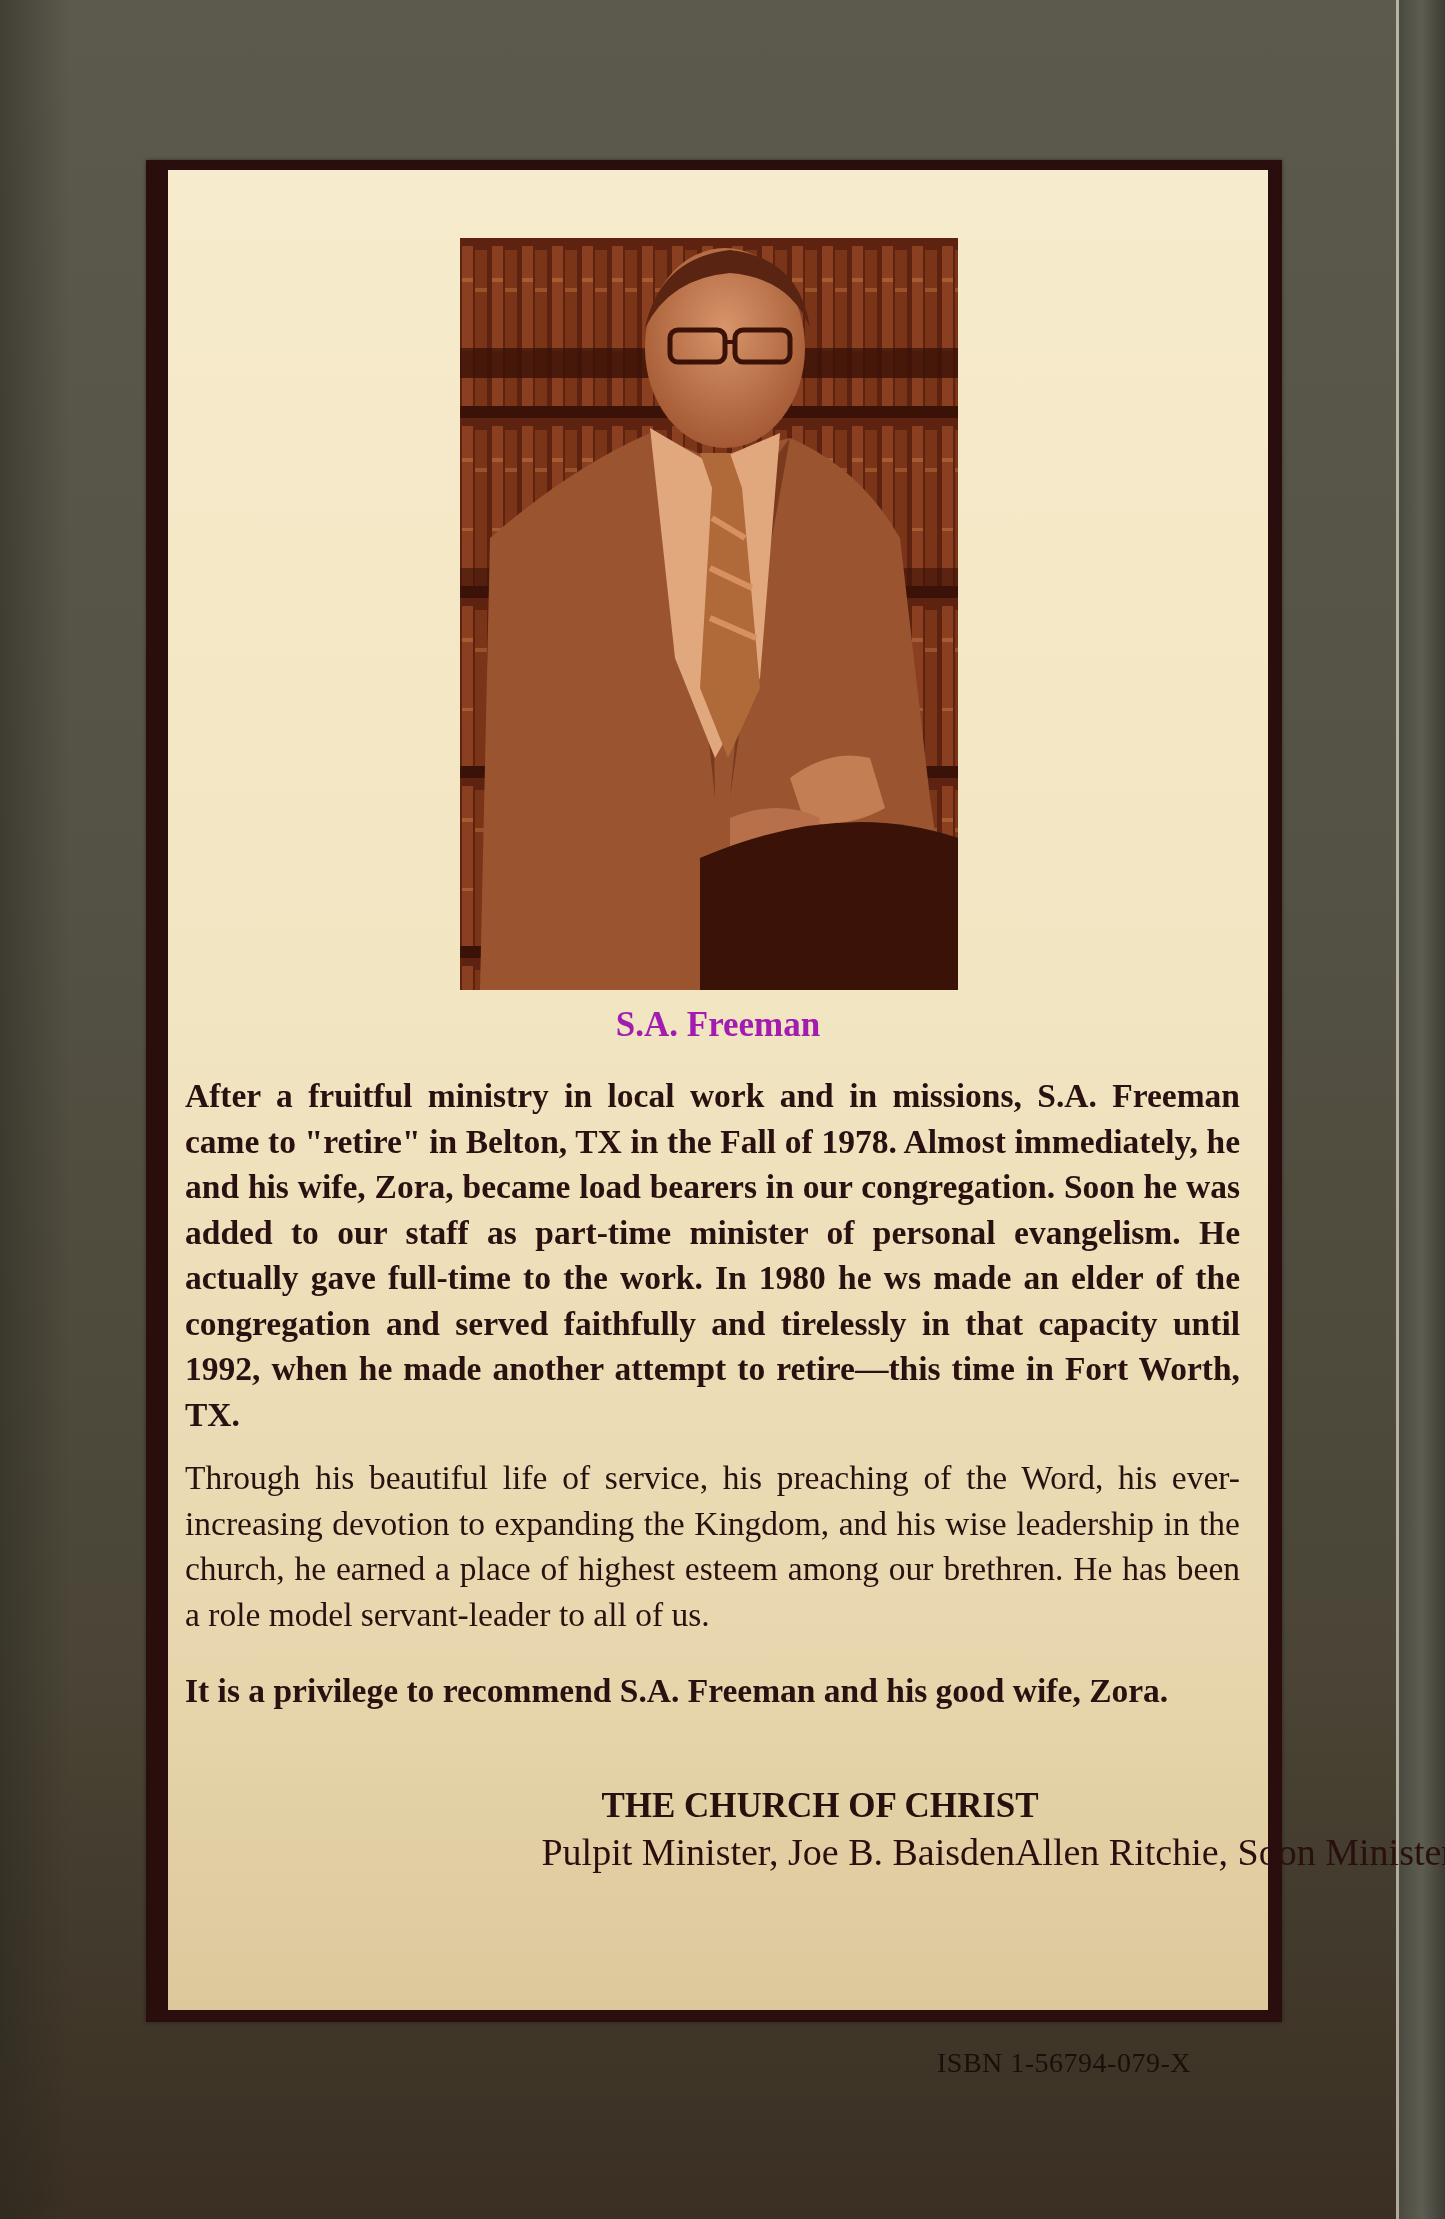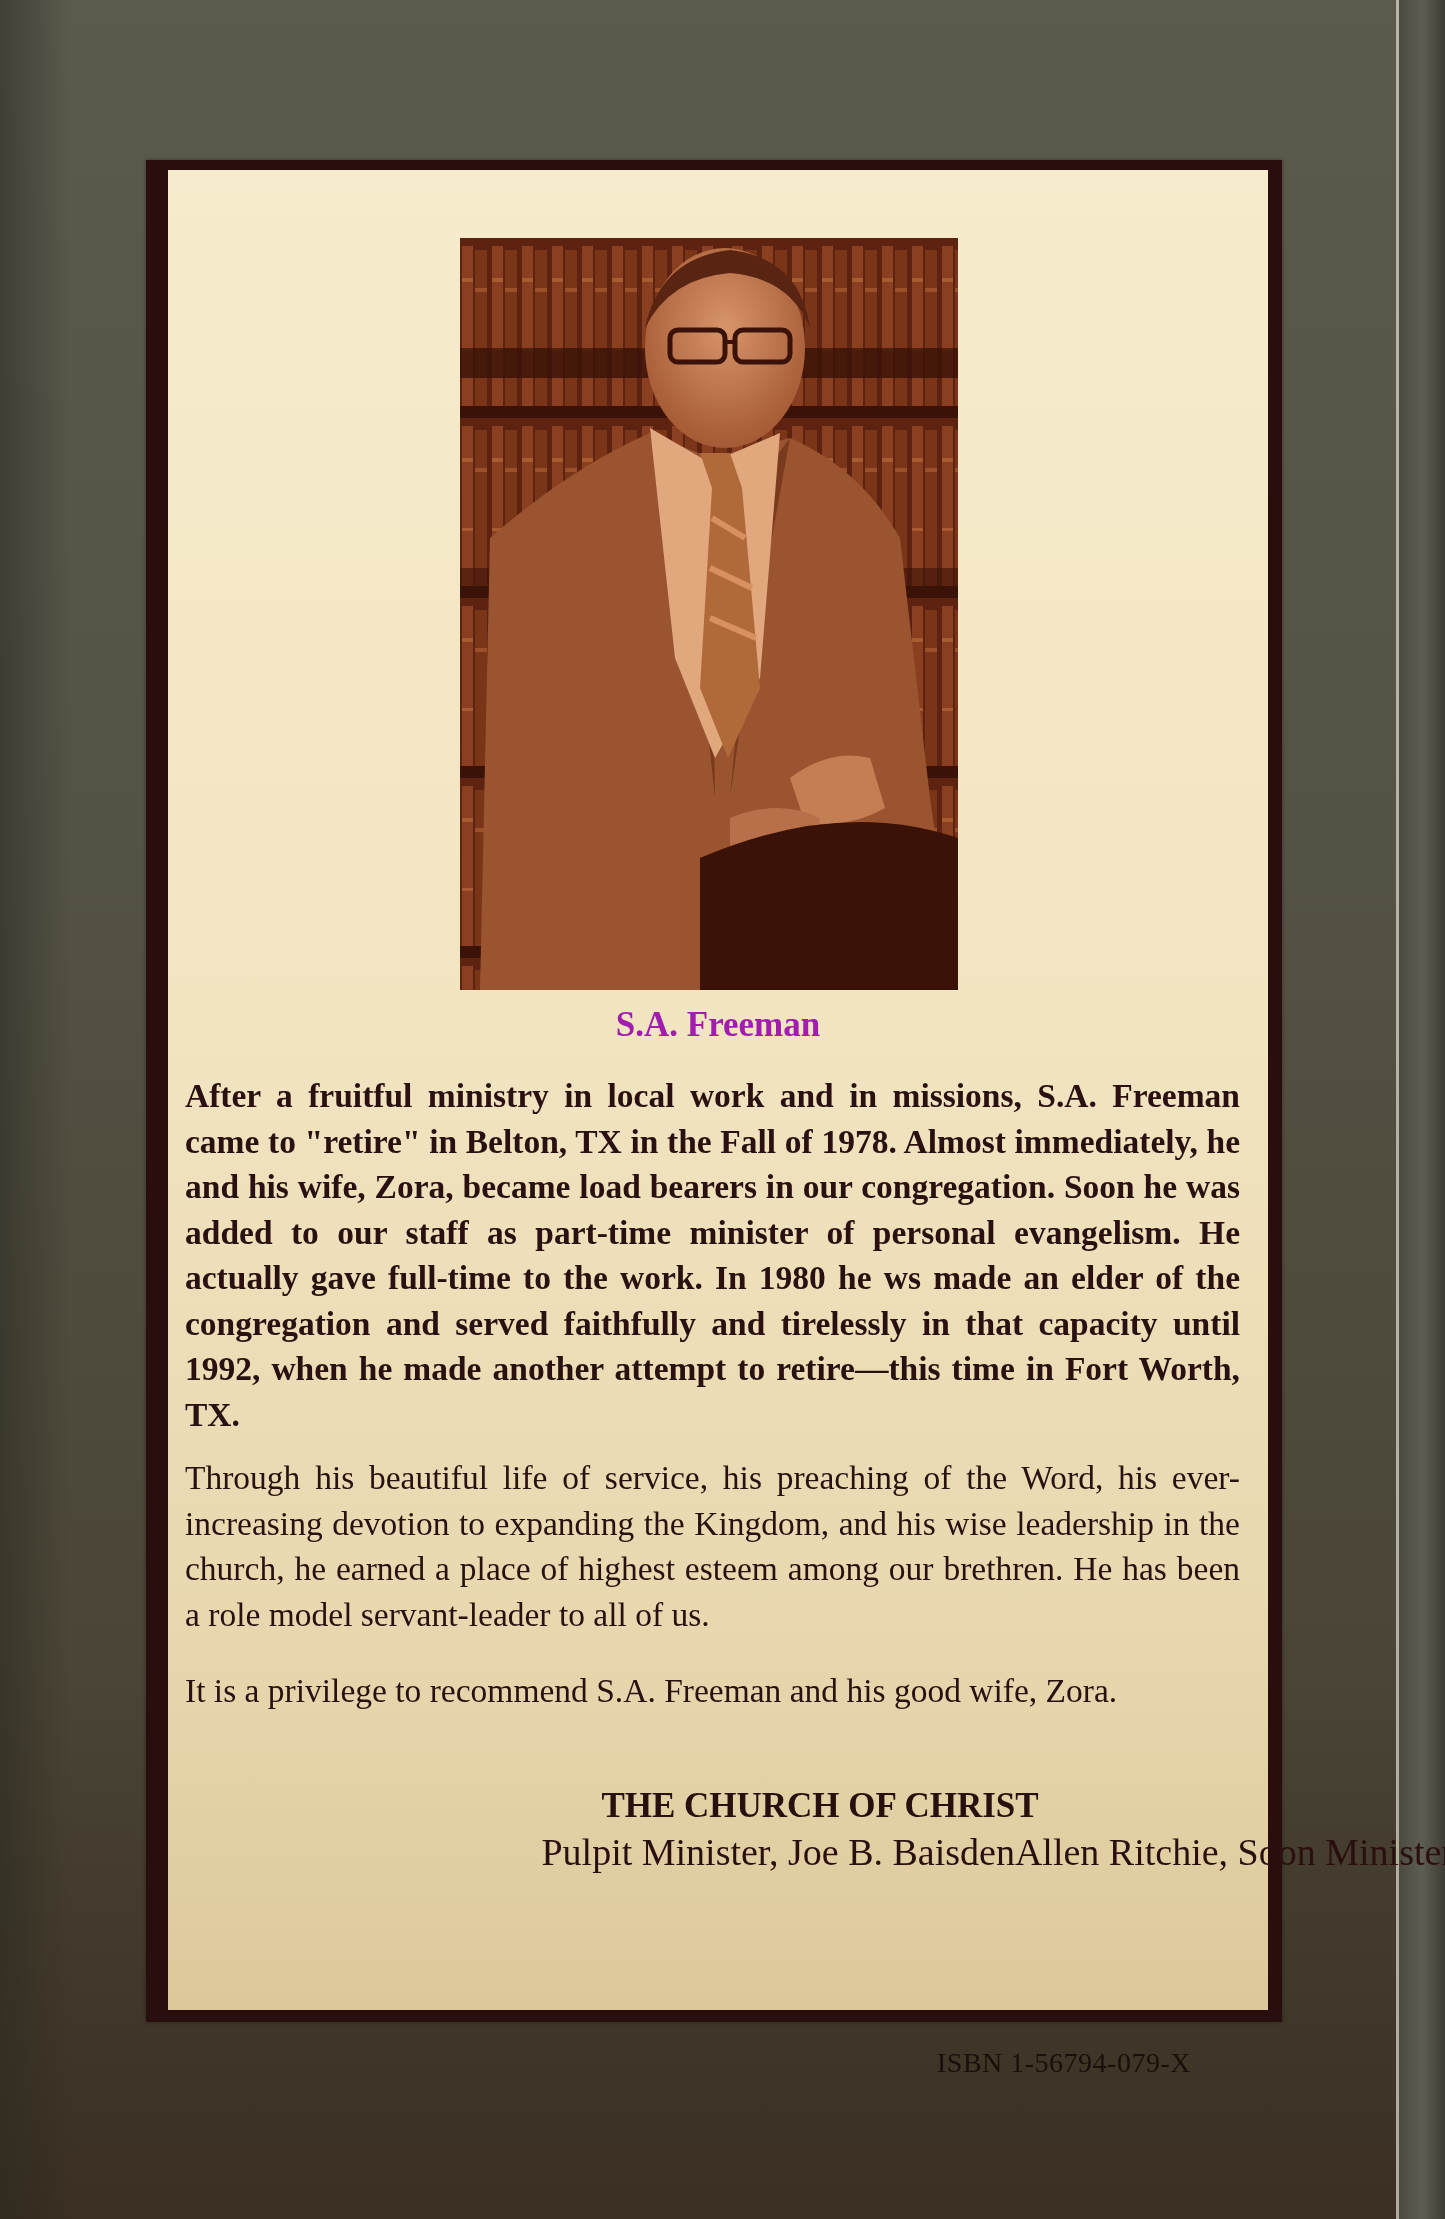--- a/index.html
+++ b/index.html
@@ -37,21 +37,21 @@
   .name-heading {
     position: absolute; left: 168px; width: 1100px; top: 1005px; text-align: center;
     font-weight: bold; font-size: 35px; color: #a21caf;
   }
   .para {
     font-size: 33.5px; line-height: 45.5px; text-align: justify; margin: 0;
     text-align-last: left;
   }
   #p1 { top: 1073px; font-weight: bold; }
   #p2 { top: 1415px; margin-top: 40px; }
-  #p3 { top: 1668px; }
+  #p3 { top: 1668px; font-weight: bold; }
   .church {
     position: absolute; left: 168px; width: 1304px; top: 1783px; text-align: center; color: #2a0f0f;
   }
   .church .title { font-weight: bold; font-size: 35px; line-height: 46px; }
   .church .line { font-size: 33.5px; line-height: 46px; }
   .church .staff-row { display: flex; justify-content: flex-end; padding: 0 18px 0 14px; font-size: 38px; line-height: 46px; }
   .isbn {
     position: absolute; left: 937px; top: 2047px; font-size: 28px; color: #17110a;
     letter-spacing: 0.5px;
   }

